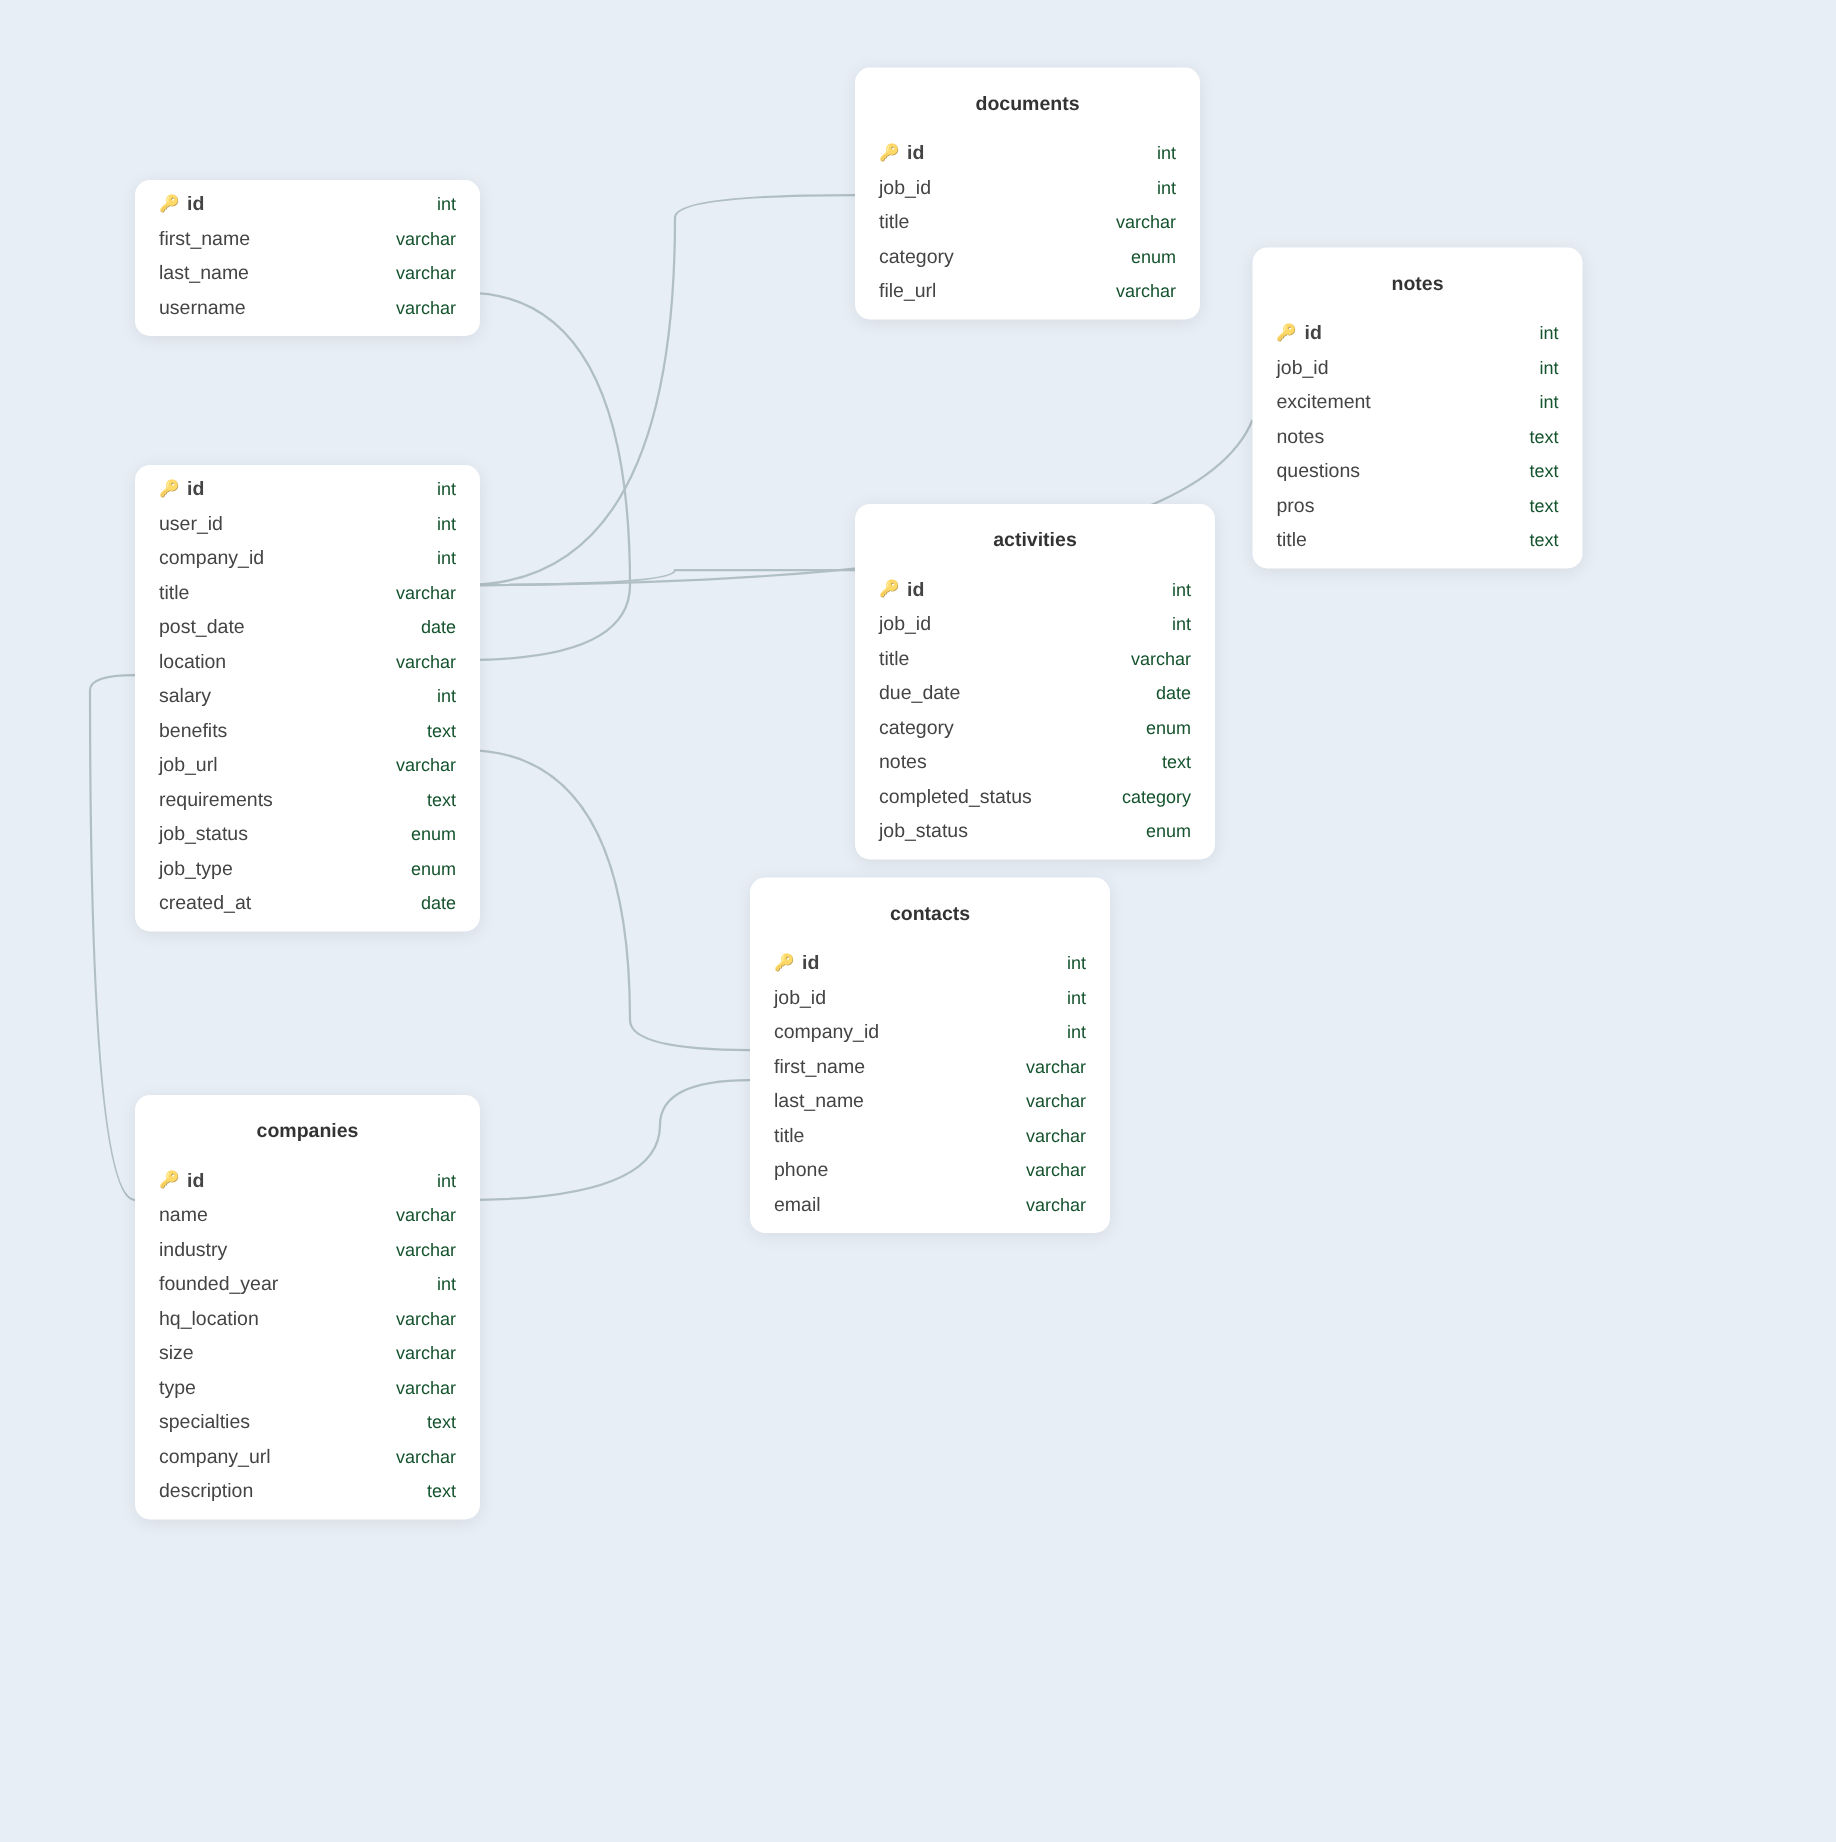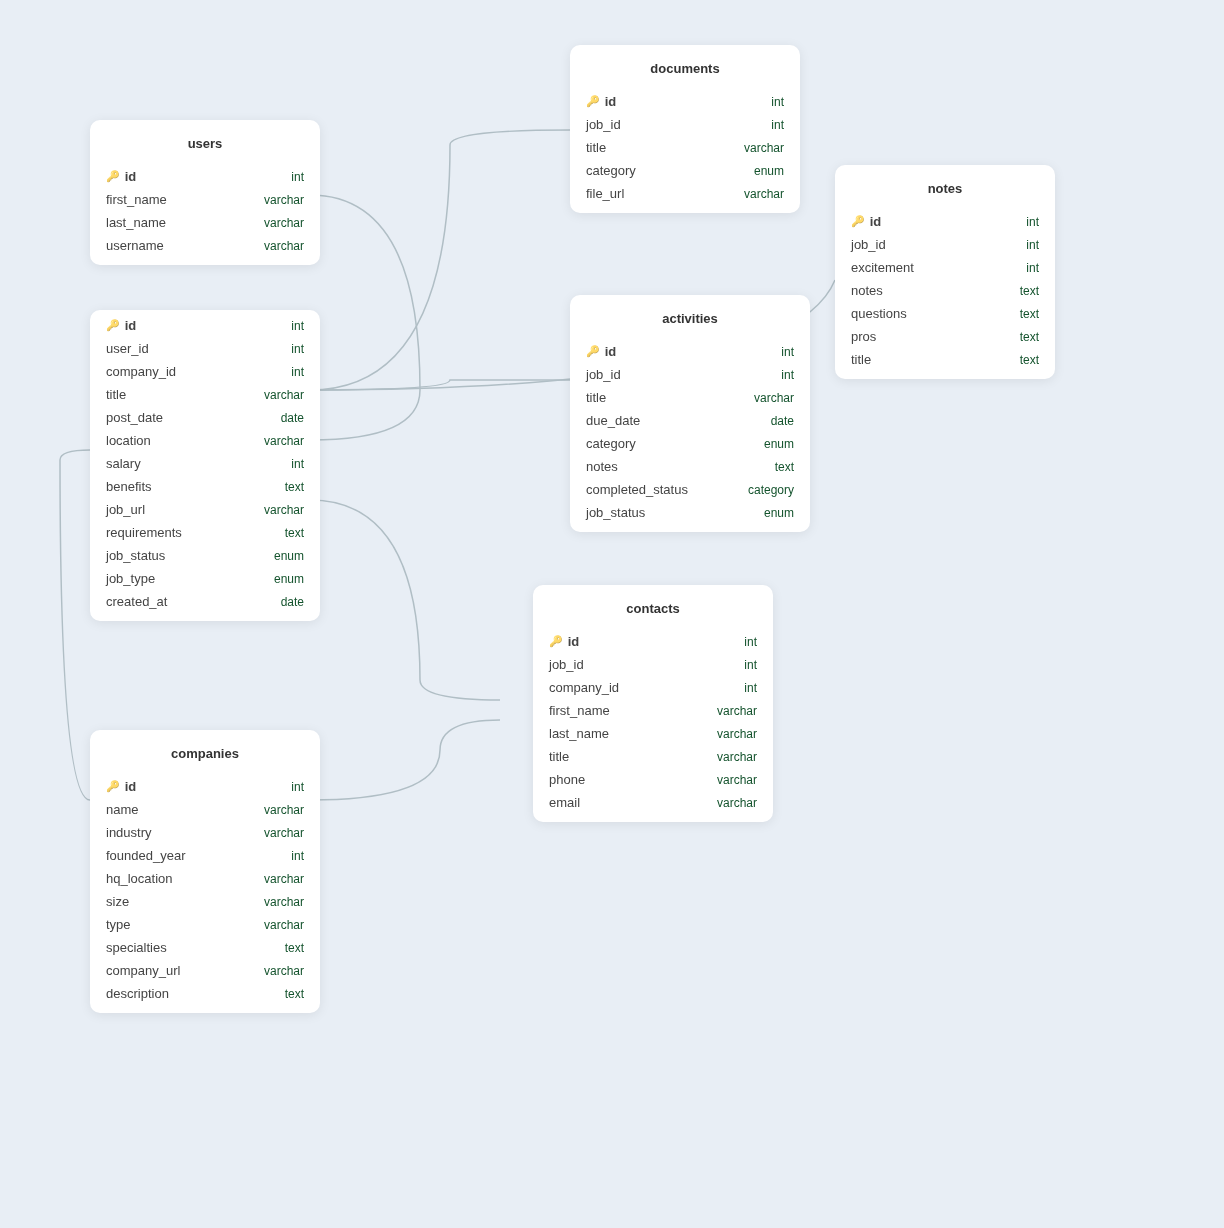--- a/index.html
+++ b/index.html
@@ -77,22 +77,22 @@
     .key-icon {
       font-size: 11px;
       opacity: 0.7;
     }
 
     
     .accent-pink   { border-top-color: #f06292; }
     .accent-purple { border-top-color: #9c6fe4; }
     .accent-blue   { border-top-color: #5b8dee; }
     .accent-green  { border-top-color: #76c442; }
-    .accent-indigo { border-top-color: #5c6bc0; }
-    .accent-teal   { border-top-color: #26c6a6; margin-left: 33px; }
+    .accent-indigo { border-top-color: #5c6bc0; margin-top: 41px; }
+    .accent-teal   { border-top-color: #26c6a6; }
     .accent-cyan   { border-top-color: #29b6d8; }
   </style>
 </head>
 <body>
 
 <div class="diagram-canvas">
 
   <svg class="connectors">
 
     <path d="M 310 195 Q 420 195 420 390 Q 420 440 310 440" stroke="#b0bec5" stroke-width="1.5" fill="none"></path>
@@ -104,21 +104,20 @@
     <path d="M 310 500 Q 420 500 420 680 Q 420 700 500 700" stroke="#b0bec5" stroke-width="1.5" fill="none"></path>
 
     <path d="M 310 390 Q 790 390 835 280" stroke="#b0bec5" stroke-width="1.5" fill="none"></path>
 
     <path d="M 90 800 Q 60 800 60 460 Q 60 450 90 450" stroke="#b0bec5" stroke-width="1.5" fill="none"></path>
 
     <path d="M 310 800 Q 440 800 440 750 Q 440 720 500 720" stroke="#b0bec5" stroke-width="1.5" fill="none"></path>
   </svg>
 
   <div class="db-table accent-pink" style="top:120px; left:90px; min-width:230px;">
-    <div class="table-header">users</div>
     <div class="table-body">
       <div class="table-row">
         <span class="col-name pk"><span class="key-icon">🔑</span> id</span>
         <span class="col-type">int</span>
       </div>
       <div class="table-row">
         <span class="col-name">first_name</span>
         <span class="col-type">varchar</span>
       </div>
       <div class="table-row">

